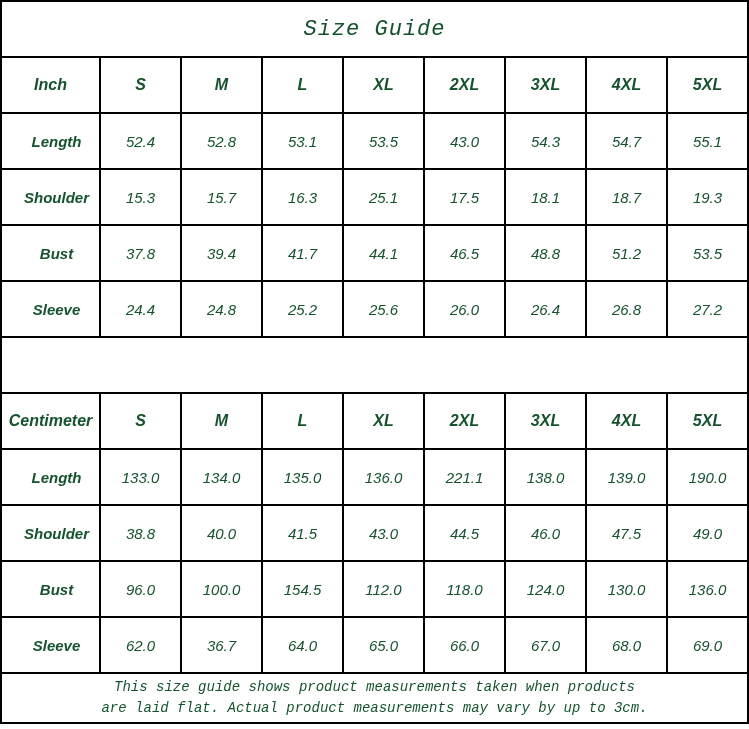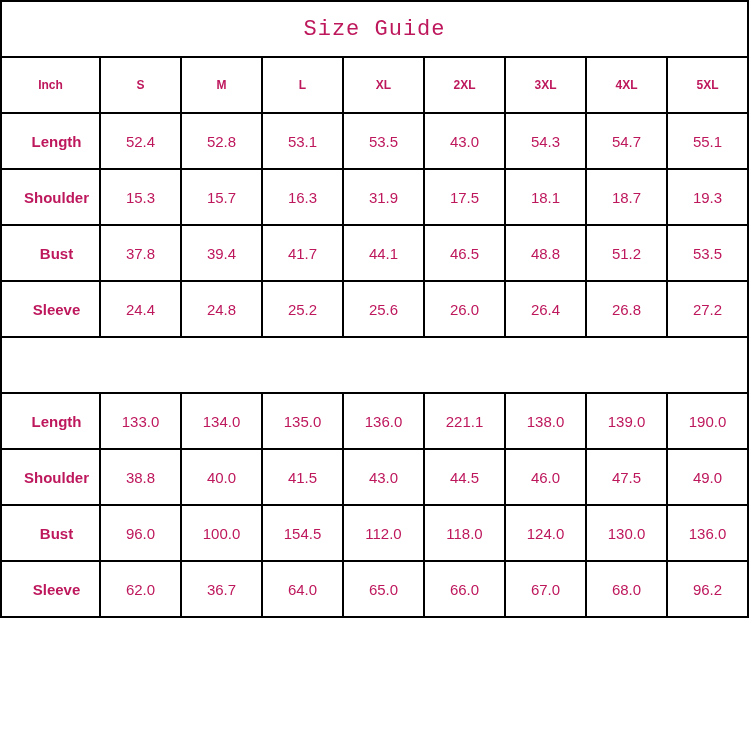--- a/index.html
+++ b/index.html
@@ -1,22 +1,23 @@
 <!DOCTYPE html>
 <html><head>
 <meta charset="utf-8">
 <style>
   html, body { margin: 0; padding: 0; background: #ffffff; }
   .sheet {
     width: 749px;
     height: 729px;
     background: #ffffff;
-    color: #be185d;
+    color: #14532d;
     font-family: "Liberation Sans", sans-serif;
     box-sizing: border-box;
+    font-style: italic;
   }
   table.size-guide {
     border-collapse: collapse;
     table-layout: fixed;
     width: 749px;
   }
   td, th {
     border: 2px solid #000000;
     text-align: center;
     vertical-align: middle;
@@ -26,21 +27,21 @@
   tr.row { height: 56px; }
   tr.footer-row { height: 50px; }
   .title-cell {
     font-family: "Liberation Mono", monospace;
     font-weight: normal;
     font-size: 22px;
     letter-spacing: 1px;
   }
   .hdr {
     font-weight: bold;
-    font-size: 12px;
+    font-size: 16px;
   }
   .lbl {
     font-weight: bold;
     font-size: 15px;
     padding-left: 12px;
   }
   .val {
     font-weight: normal;
     font-size: 15px;
   }
@@ -96,21 +97,21 @@
       <td class="val">54.3</td>
       <td class="val">54.7</td>
       <td class="val">55.1</td>
     </tr>
 
     <tr class="row">
       <th class="lbl">Shoulder</th>
       <td class="val">15.3</td>
       <td class="val">15.7</td>
       <td class="val">16.3</td>
-      <td class="val">31.9</td>
+      <td class="val">25.1</td>
       <td class="val">17.5</td>
       <td class="val">18.1</td>
       <td class="val">18.7</td>
       <td class="val">19.3</td>
     </tr>
 
     <tr class="row">
       <th class="lbl">Bust</th>
       <td class="val">37.8</td>
       <td class="val">39.4</td>
@@ -131,20 +132,31 @@
       <td class="val">26.0</td>
       <td class="val">26.4</td>
       <td class="val">26.8</td>
       <td class="val">27.2</td>
     </tr>
 
     <tr class="row">
       <td colspan="9" class="gap-cell"></td>
     </tr>
 
+    <tr class="row">
+      <th class="hdr">Centimeter</th>
+      <th class="hdr">S</th>
+      <th class="hdr">M</th>
+      <th class="hdr">L</th>
+      <th class="hdr">XL</th>
+      <th class="hdr">2XL</th>
+      <th class="hdr">3XL</th>
+      <th class="hdr">4XL</th>
+      <th class="hdr">5XL</th>
+    </tr>
 
     <tr class="row">
       <th class="lbl">Length</th>
       <td class="val">133.0</td>
       <td class="val">134.0</td>
       <td class="val">135.0</td>
       <td class="val">136.0</td>
       <td class="val">221.1</td>
       <td class="val">138.0</td>
       <td class="val">139.0</td>
@@ -177,18 +189,24 @@
 
     <tr class="row">
       <th class="lbl">Sleeve</th>
       <td class="val">62.0</td>
       <td class="val">36.7</td>
       <td class="val">64.0</td>
       <td class="val">65.0</td>
       <td class="val">66.0</td>
       <td class="val">67.0</td>
       <td class="val">68.0</td>
-      <td class="val">96.2</td>
-    </tr>
-
+      <td class="val">69.0</td>
+    </tr>
+
+    <tr class="footer-row">
+      <td colspan="9" class="footer-cell">
+        <div>This size guide shows product measurements taken when products</div>
+        <div>are laid flat. Actual product measurements may vary by up to 3cm.</div>
+      </td>
+    </tr>
   </tbody>
     </table>
 </div>
 
 </body></html>

